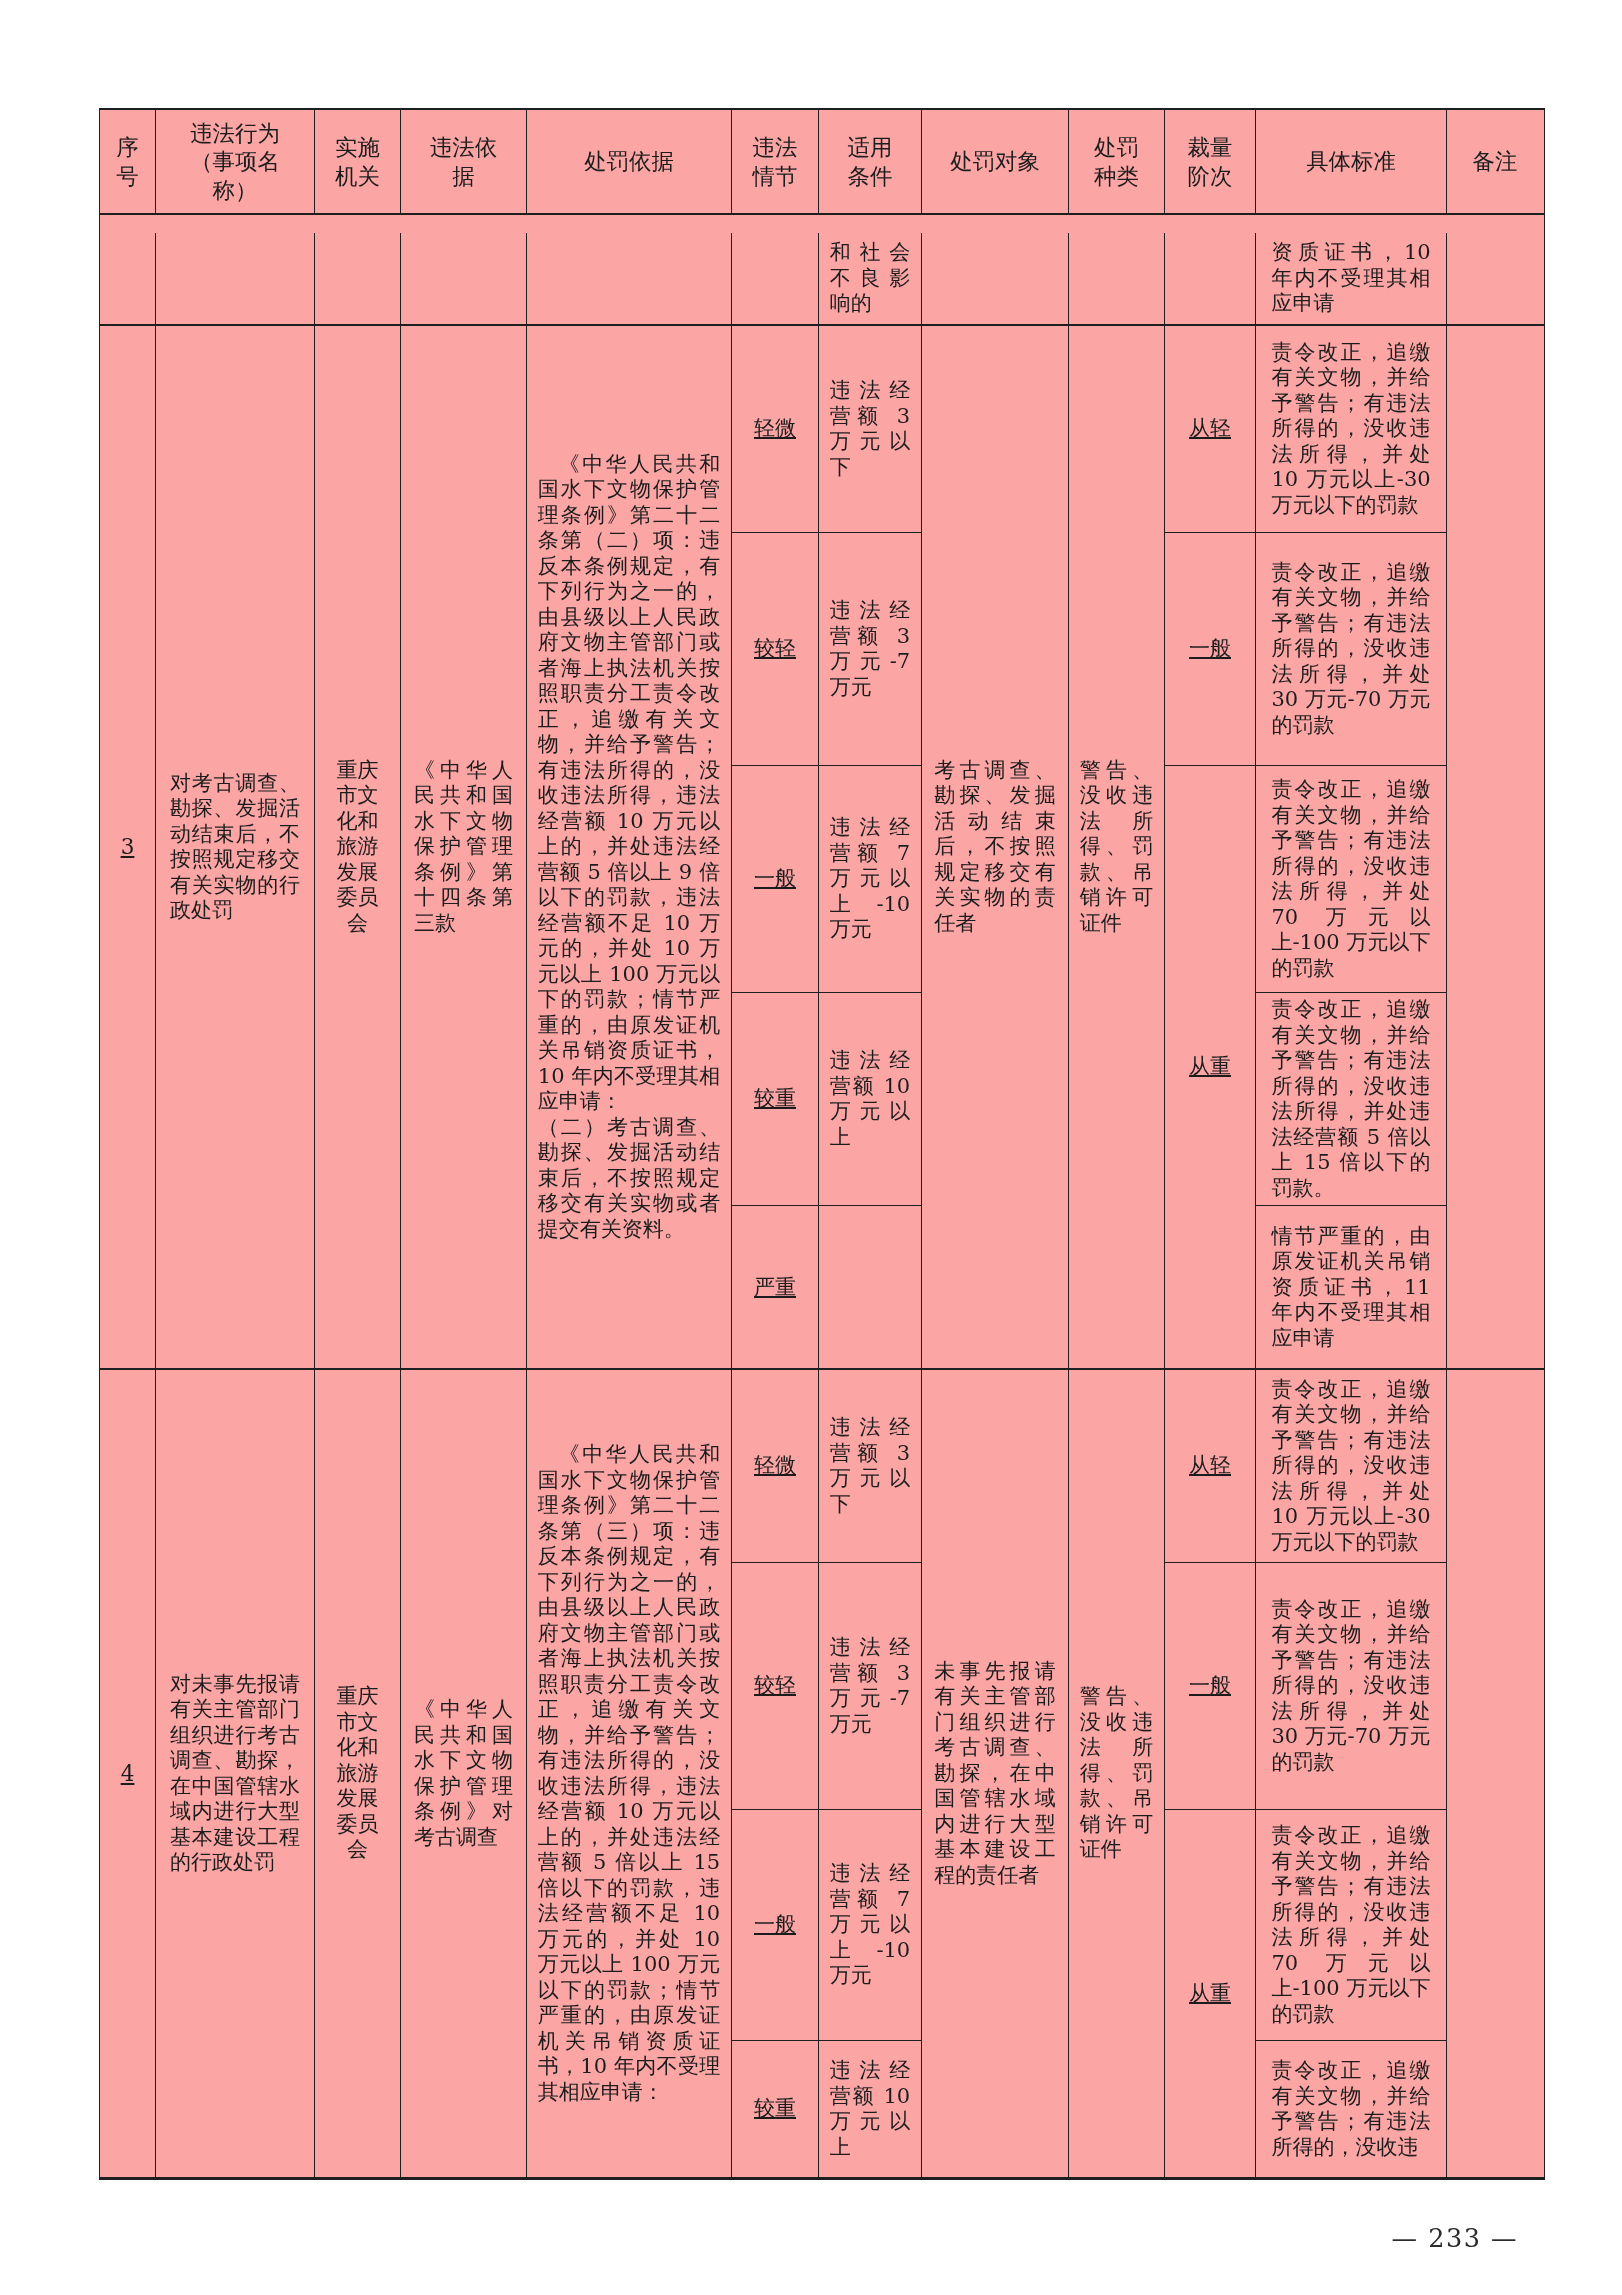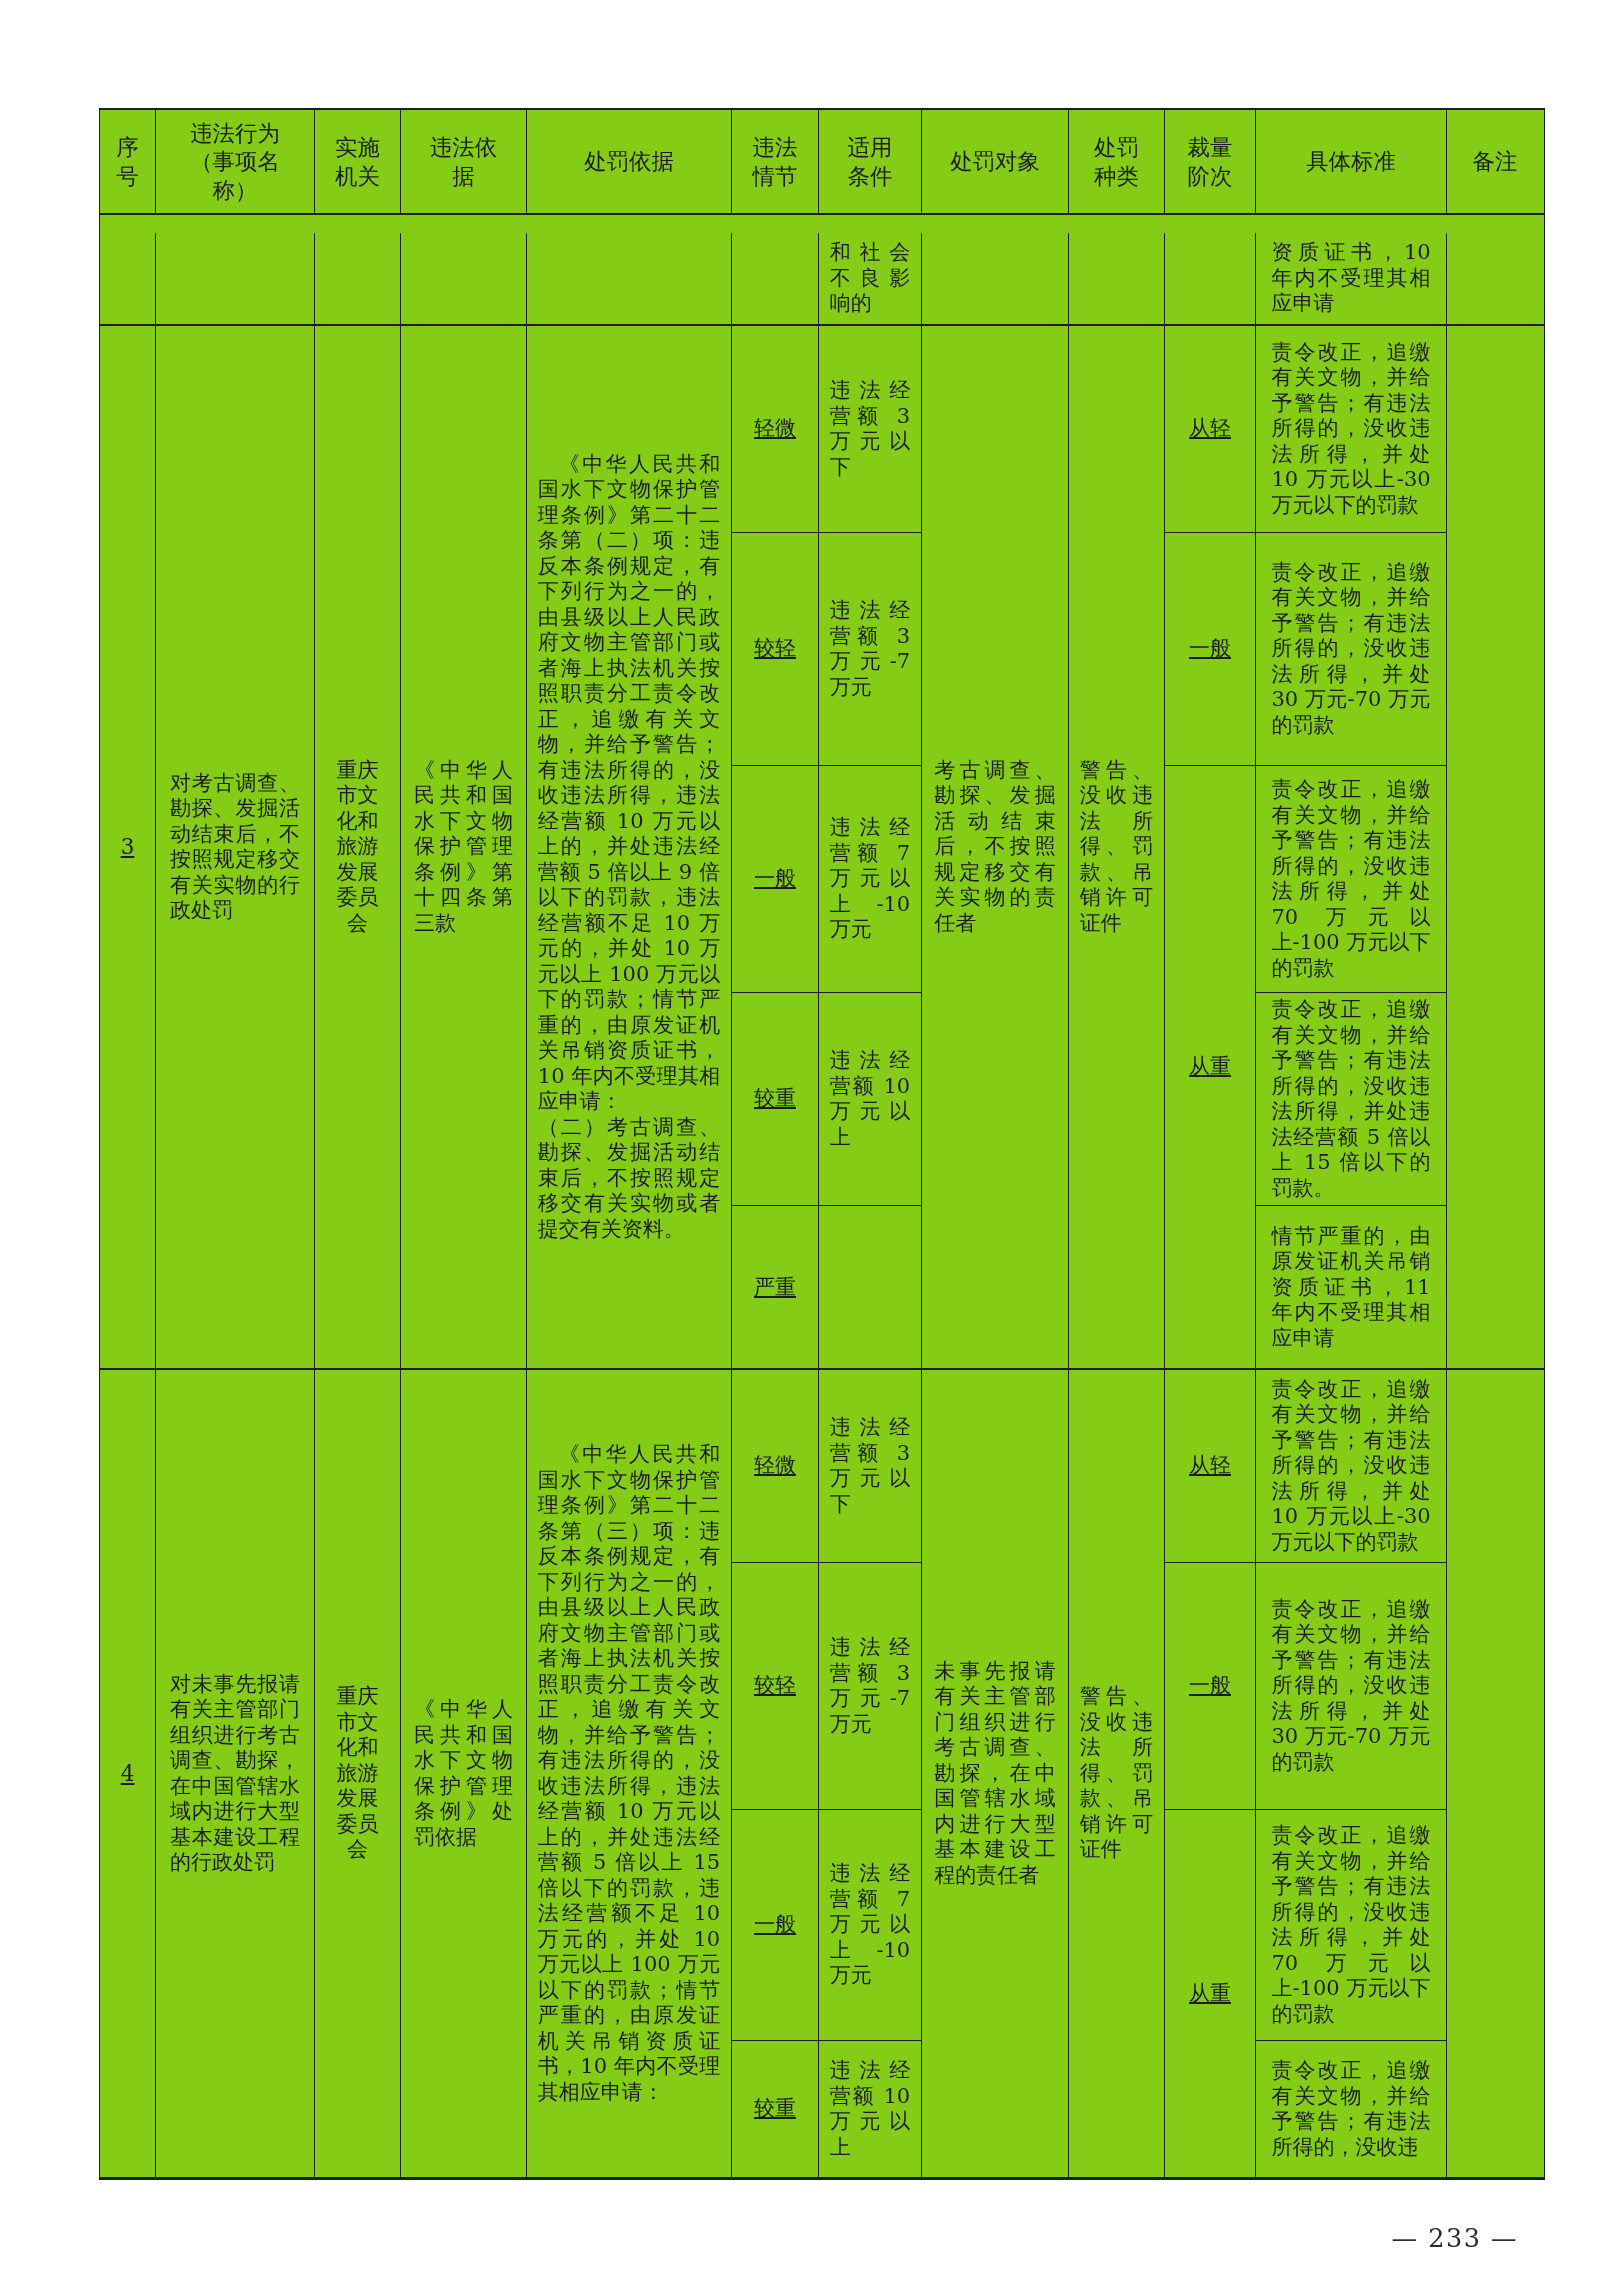--- a/index.html
+++ b/index.html
@@ -1,18 +1,18 @@
 <!DOCTYPE html>
 <html style="font-size:12.3px"><head>
 <meta charset="utf-8">
 <style>
   html,body{margin:0;padding:0;}
   body{width:1623px;height:2295px;background:#ffffff;font-family:"DejaVu Serif", serif;color:#1c1c1c;}
   .sheet{position:relative;width:1623px;height:2295px;background:#fff;overflow:hidden;}
-  .table{position:absolute;left:99px;top:108px;width:1444px;border:1.5px solid #1f1f1f;border-top-width:2.3px;border-bottom-width:3.1px;background:#84cc16;}
+  .table{position:absolute;left:99px;top:108px;width:1444px;border:1.5px solid #1f1f1f;border-top-width:2.3px;border-bottom-width:3.1px;background:#fca5a5;}
   .tr{display:flex;box-sizing:border-box;border-bottom:2.3px solid #1f1f1f;}
   .tr.last{border-bottom:none;}
   .td,.th{box-sizing:border-box;border-right:1.5px solid #1f1f1f;height:100%;display:flex;flex-direction:column;justify-content:center;align-items:center;overflow:hidden;}
   .td.lastcol,.th.lastcol{border-right:none;}
   .th{font-size:22.4px;line-height:28.5px;text-align:center;}
   .th .hw{display:block;margin:0 auto;text-align:center;}
   .c0{width:56px}.c1{width:159px}.c2{width:86px}.c3{width:126px}.c4{width:205px}
   .c5{width:87px}.c6{width:103px}.c7{width:147px}.c8{width:96px}.c9{width:91px}
   .c10{width:191px}.c11{width:96px}
   .txt{width:100%;box-sizing:border-box;font-size:21px;line-height:25.5px;}
@@ -193,21 +193,21 @@
       <div class="td c0">
           <div class="txt ctr num">4</div>
         </div>
       <div class="td c1">
           <div class="txt just p-xw">对未事先报请有关主管部门组织进行考古调查、勘探，在中国管辖水域内进行大型基本建设工程的行政处罚</div>
         </div>
       <div class="td c2">
           <div class="txt p-jg">重庆市文化和旅游发展委员会</div>
         </div>
       <div class="td c3">
-          <div class="txt just p-yj">《中华人民共和国水下文物保护管理条例》处罚依据</div>
+          <div class="txt just p-yj">《中华人民共和国水下文物保护管理条例》对考古调查</div>
         </div>
       <div class="td c4">
           <div class="txt just prewrap ind p-cf">《中华人民共和国水下文物保护管理条例》第二十二条第（三）项：违反本条例规定，有下列行为之一的，由县级以上人民政府文物主管部门或者海上执法机关按照职责分工责令改正，追缴有关文物，并给予警告；有违法所得的，没收违法所得，违法经营额 10 万元以上的，并处违法经营额 5 倍以上 15 倍以下的罚款，违法经营额不足 10 万元的，并处 10 万元以上 100 万元以下的罚款；情节严重的，由原发证机关吊销资质证书，10 年内不受理其相应申请：</div>
         </div>
 
       <div class="td c5 stack">
         <div class="sub" style="height:193px">
             <div class="txt ctr">轻微</div>
           </div>
         <div class="sub" style="height:247px">

